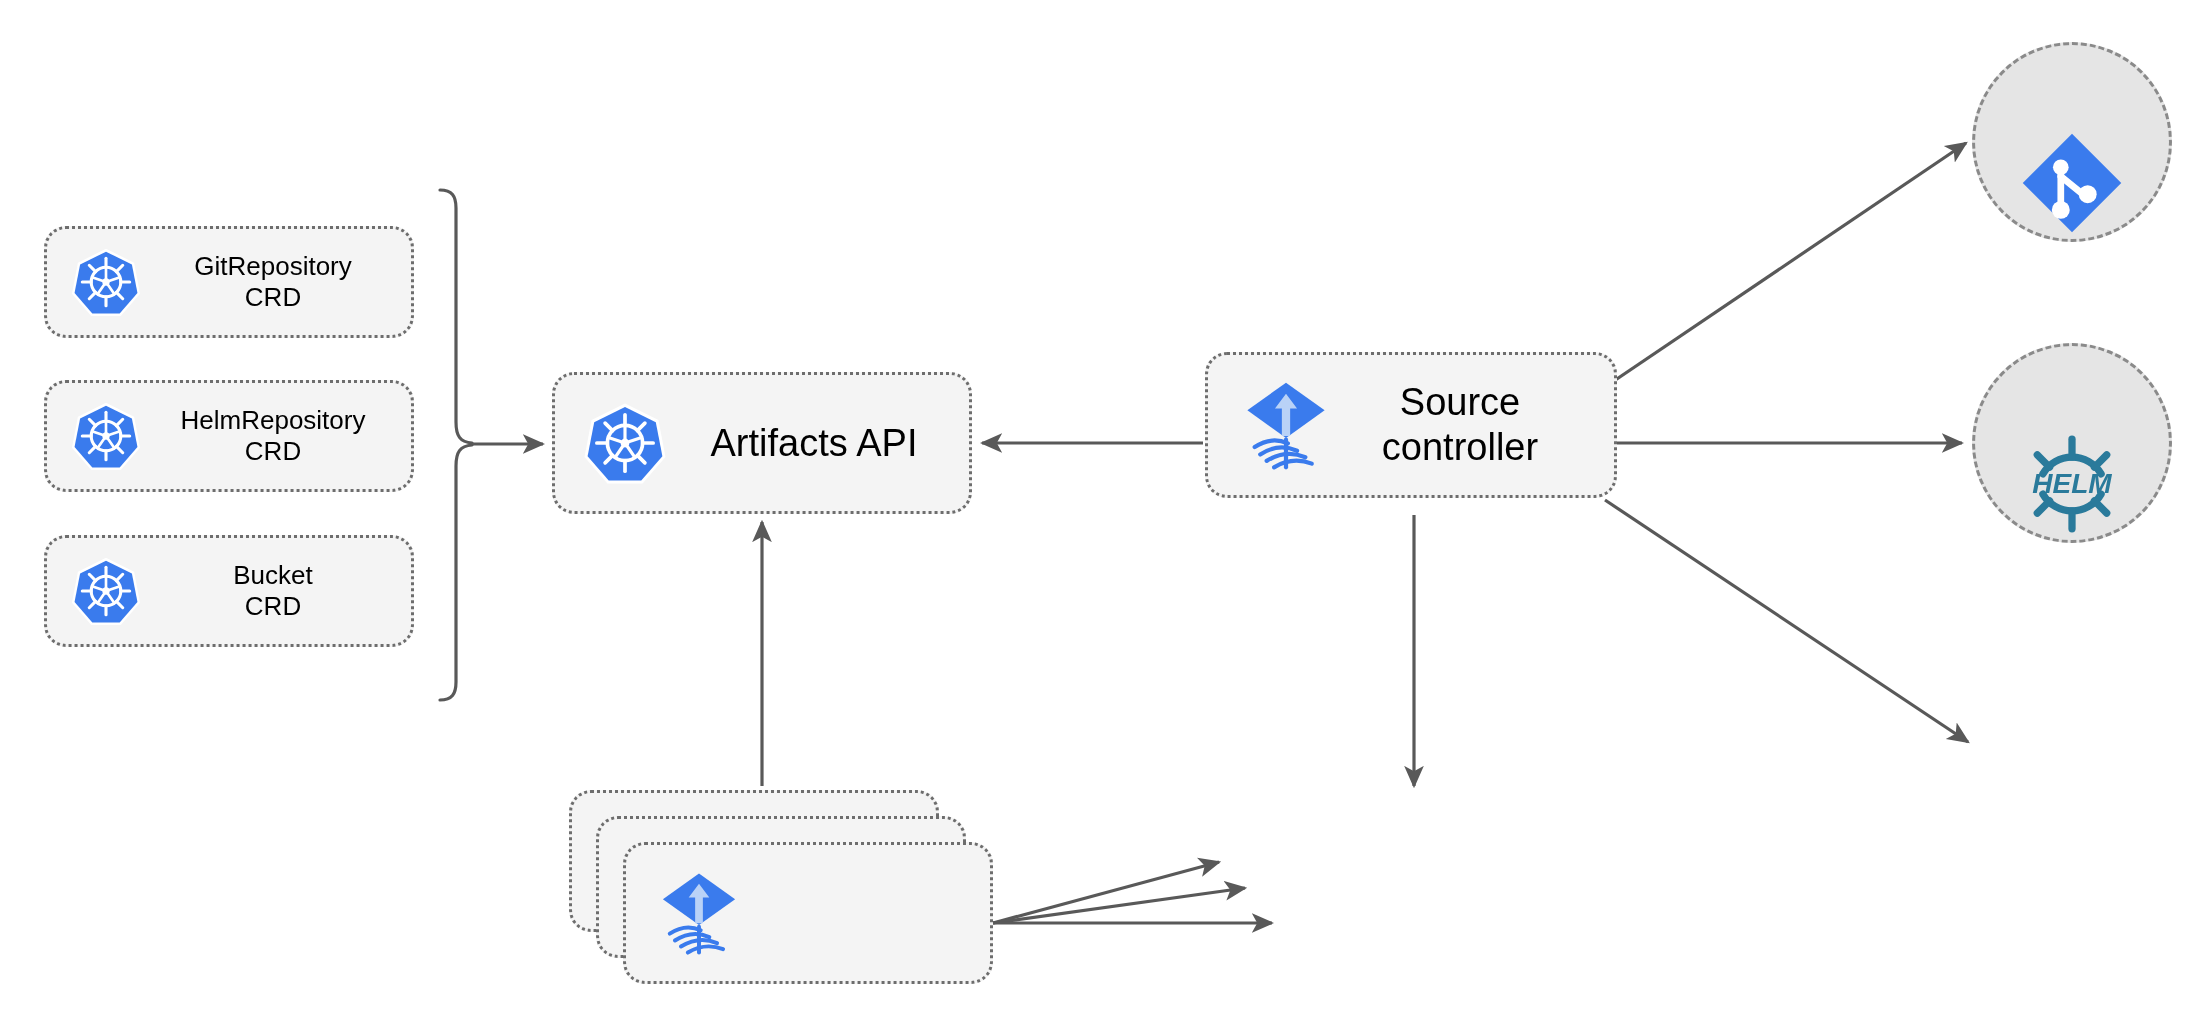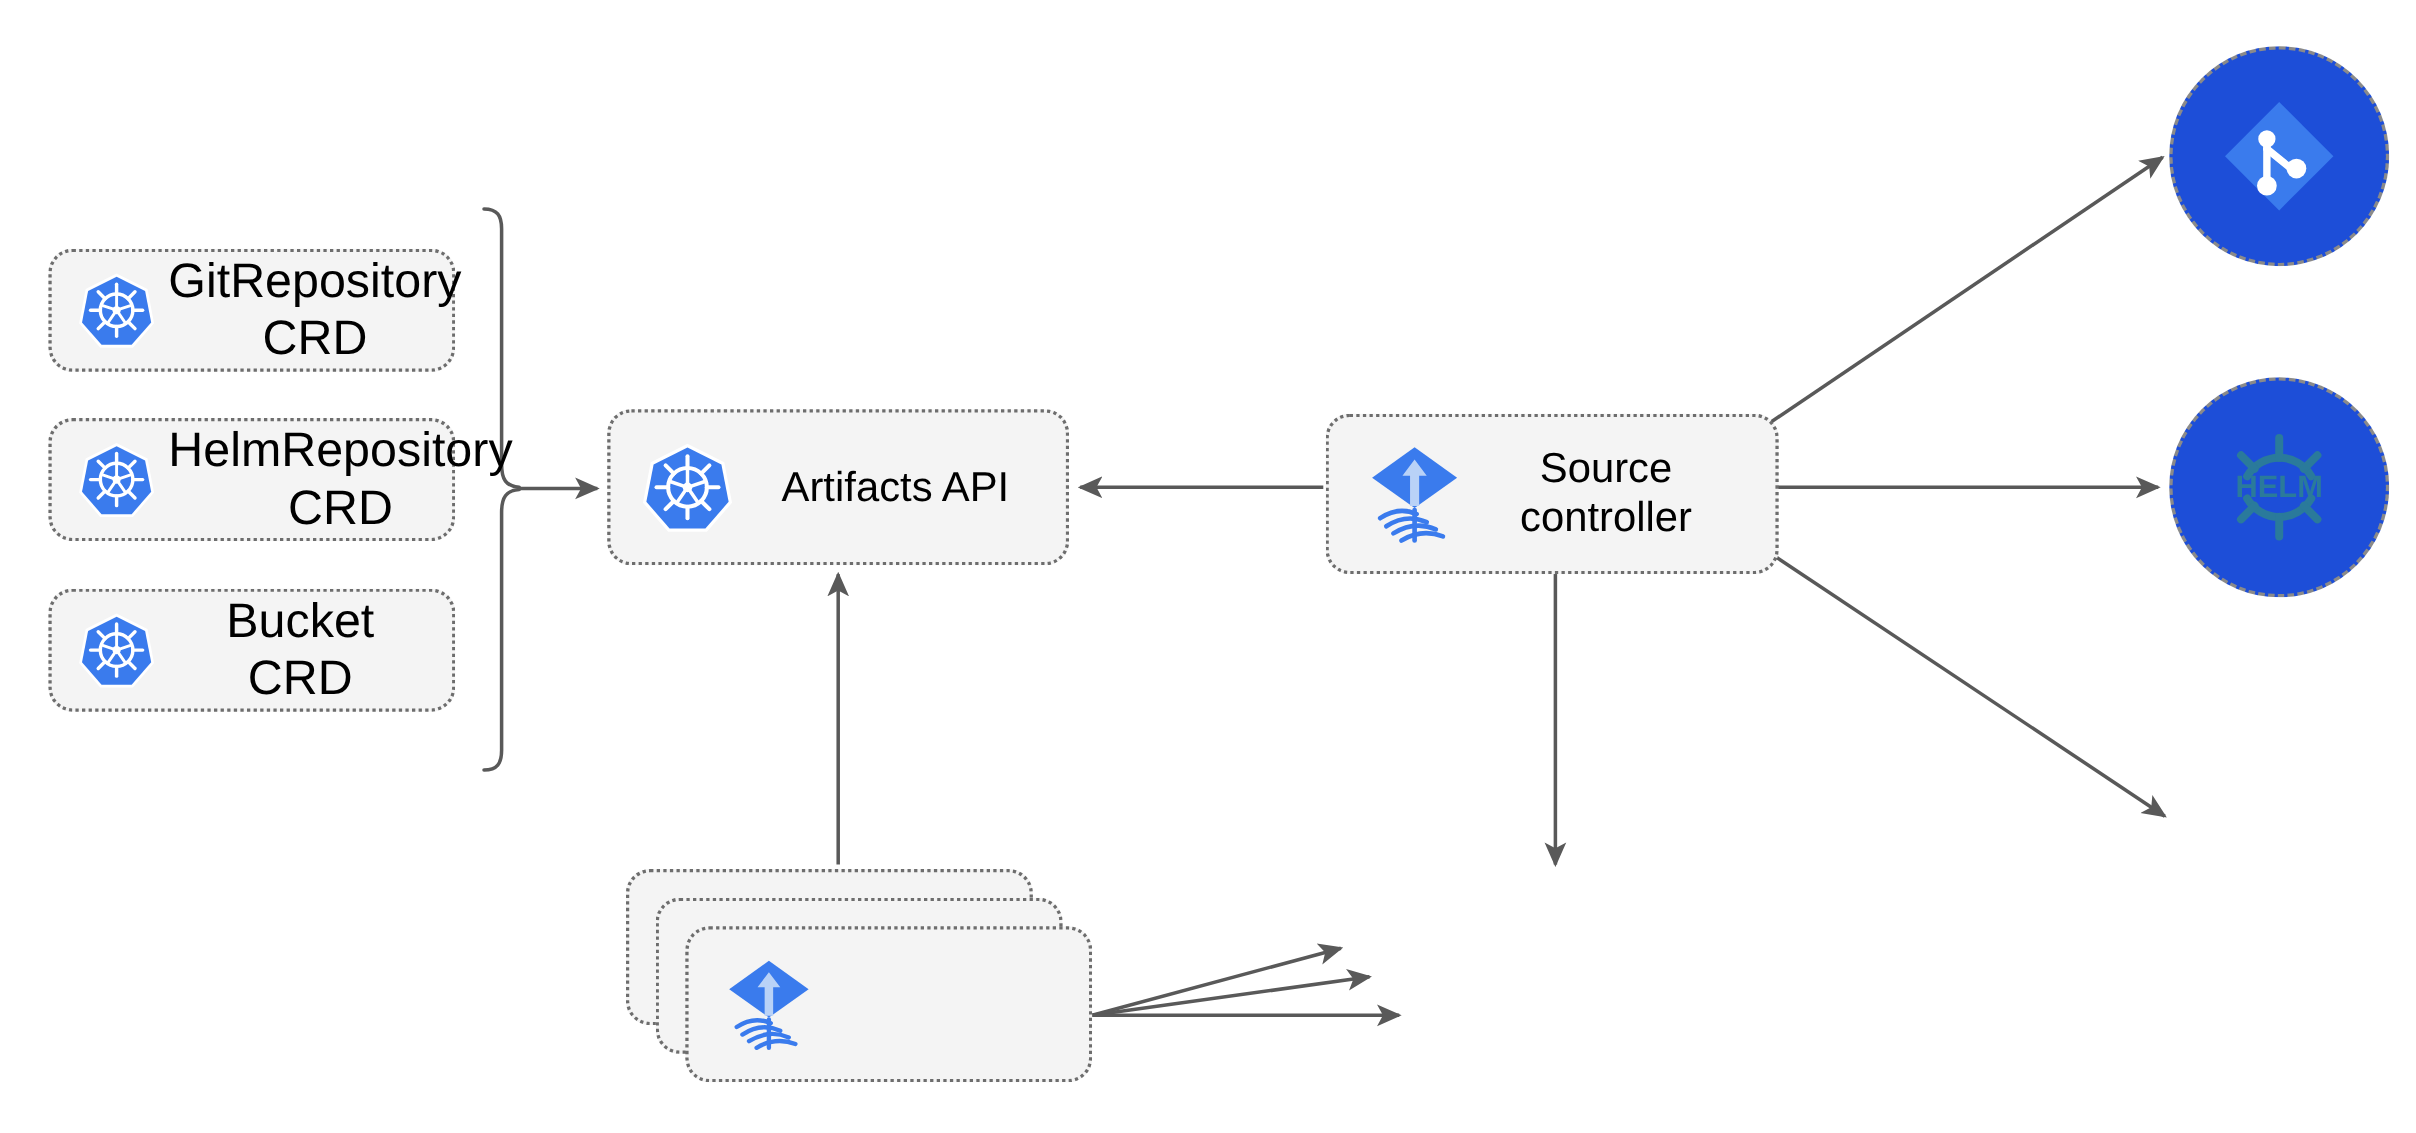--- a/index.html
+++ b/index.html
@@ -46,21 +46,21 @@
     white-space: pre-line;
   }
 
   
   .crd-box {
     width: 370px;
     height: 112px;
     padding-left: 22px;
   }
   .crd-box .node-label {
-    font-size: 44px;
+    font-size: 26px;
     flex: 1;
     margin-right: 18px;
   }
   .crd-icon {
     width: 74px;
     height: 74px;
     flex: 0 0 74px;
     margin-right: 10px;
   }
 
@@ -80,21 +80,21 @@
     margin-right: 16px;
   }
   .k8s-box .main-icon {
     width: 88px;
     height: 88px;
     flex: 0 0 88px;
     margin-right: 6px;
   }
   .src-box {
     left: 1205px;
-    top: 376px;
+    top: 352px;
     width: 412px;
     height: 146px;
     padding-left: 32px;
   }
   .src-box .node-label {
     flex: 1;
     margin-right: 26px;
   }
   .src-box .main-icon {
     width: 92px;
@@ -138,24 +138,25 @@
   }
 
   
   .ext-node {
     position: absolute;
     box-sizing: border-box;
     width: 200px;
     height: 200px;
     border-radius: 50%;
     border: 3px dashed #8a8a8a;
-    background: #1d4ed8;
+    background: #e5e5e5;
     display: flex;
-    align-items: center;
+    align-items: flex-end;
     justify-content: center;
+    font-style: italic;
   }
   .ext-icon {
     width: 112px;
     height: 112px;
   }
   svg { display: block; }
 </style>
 </head>
 <body>
 

